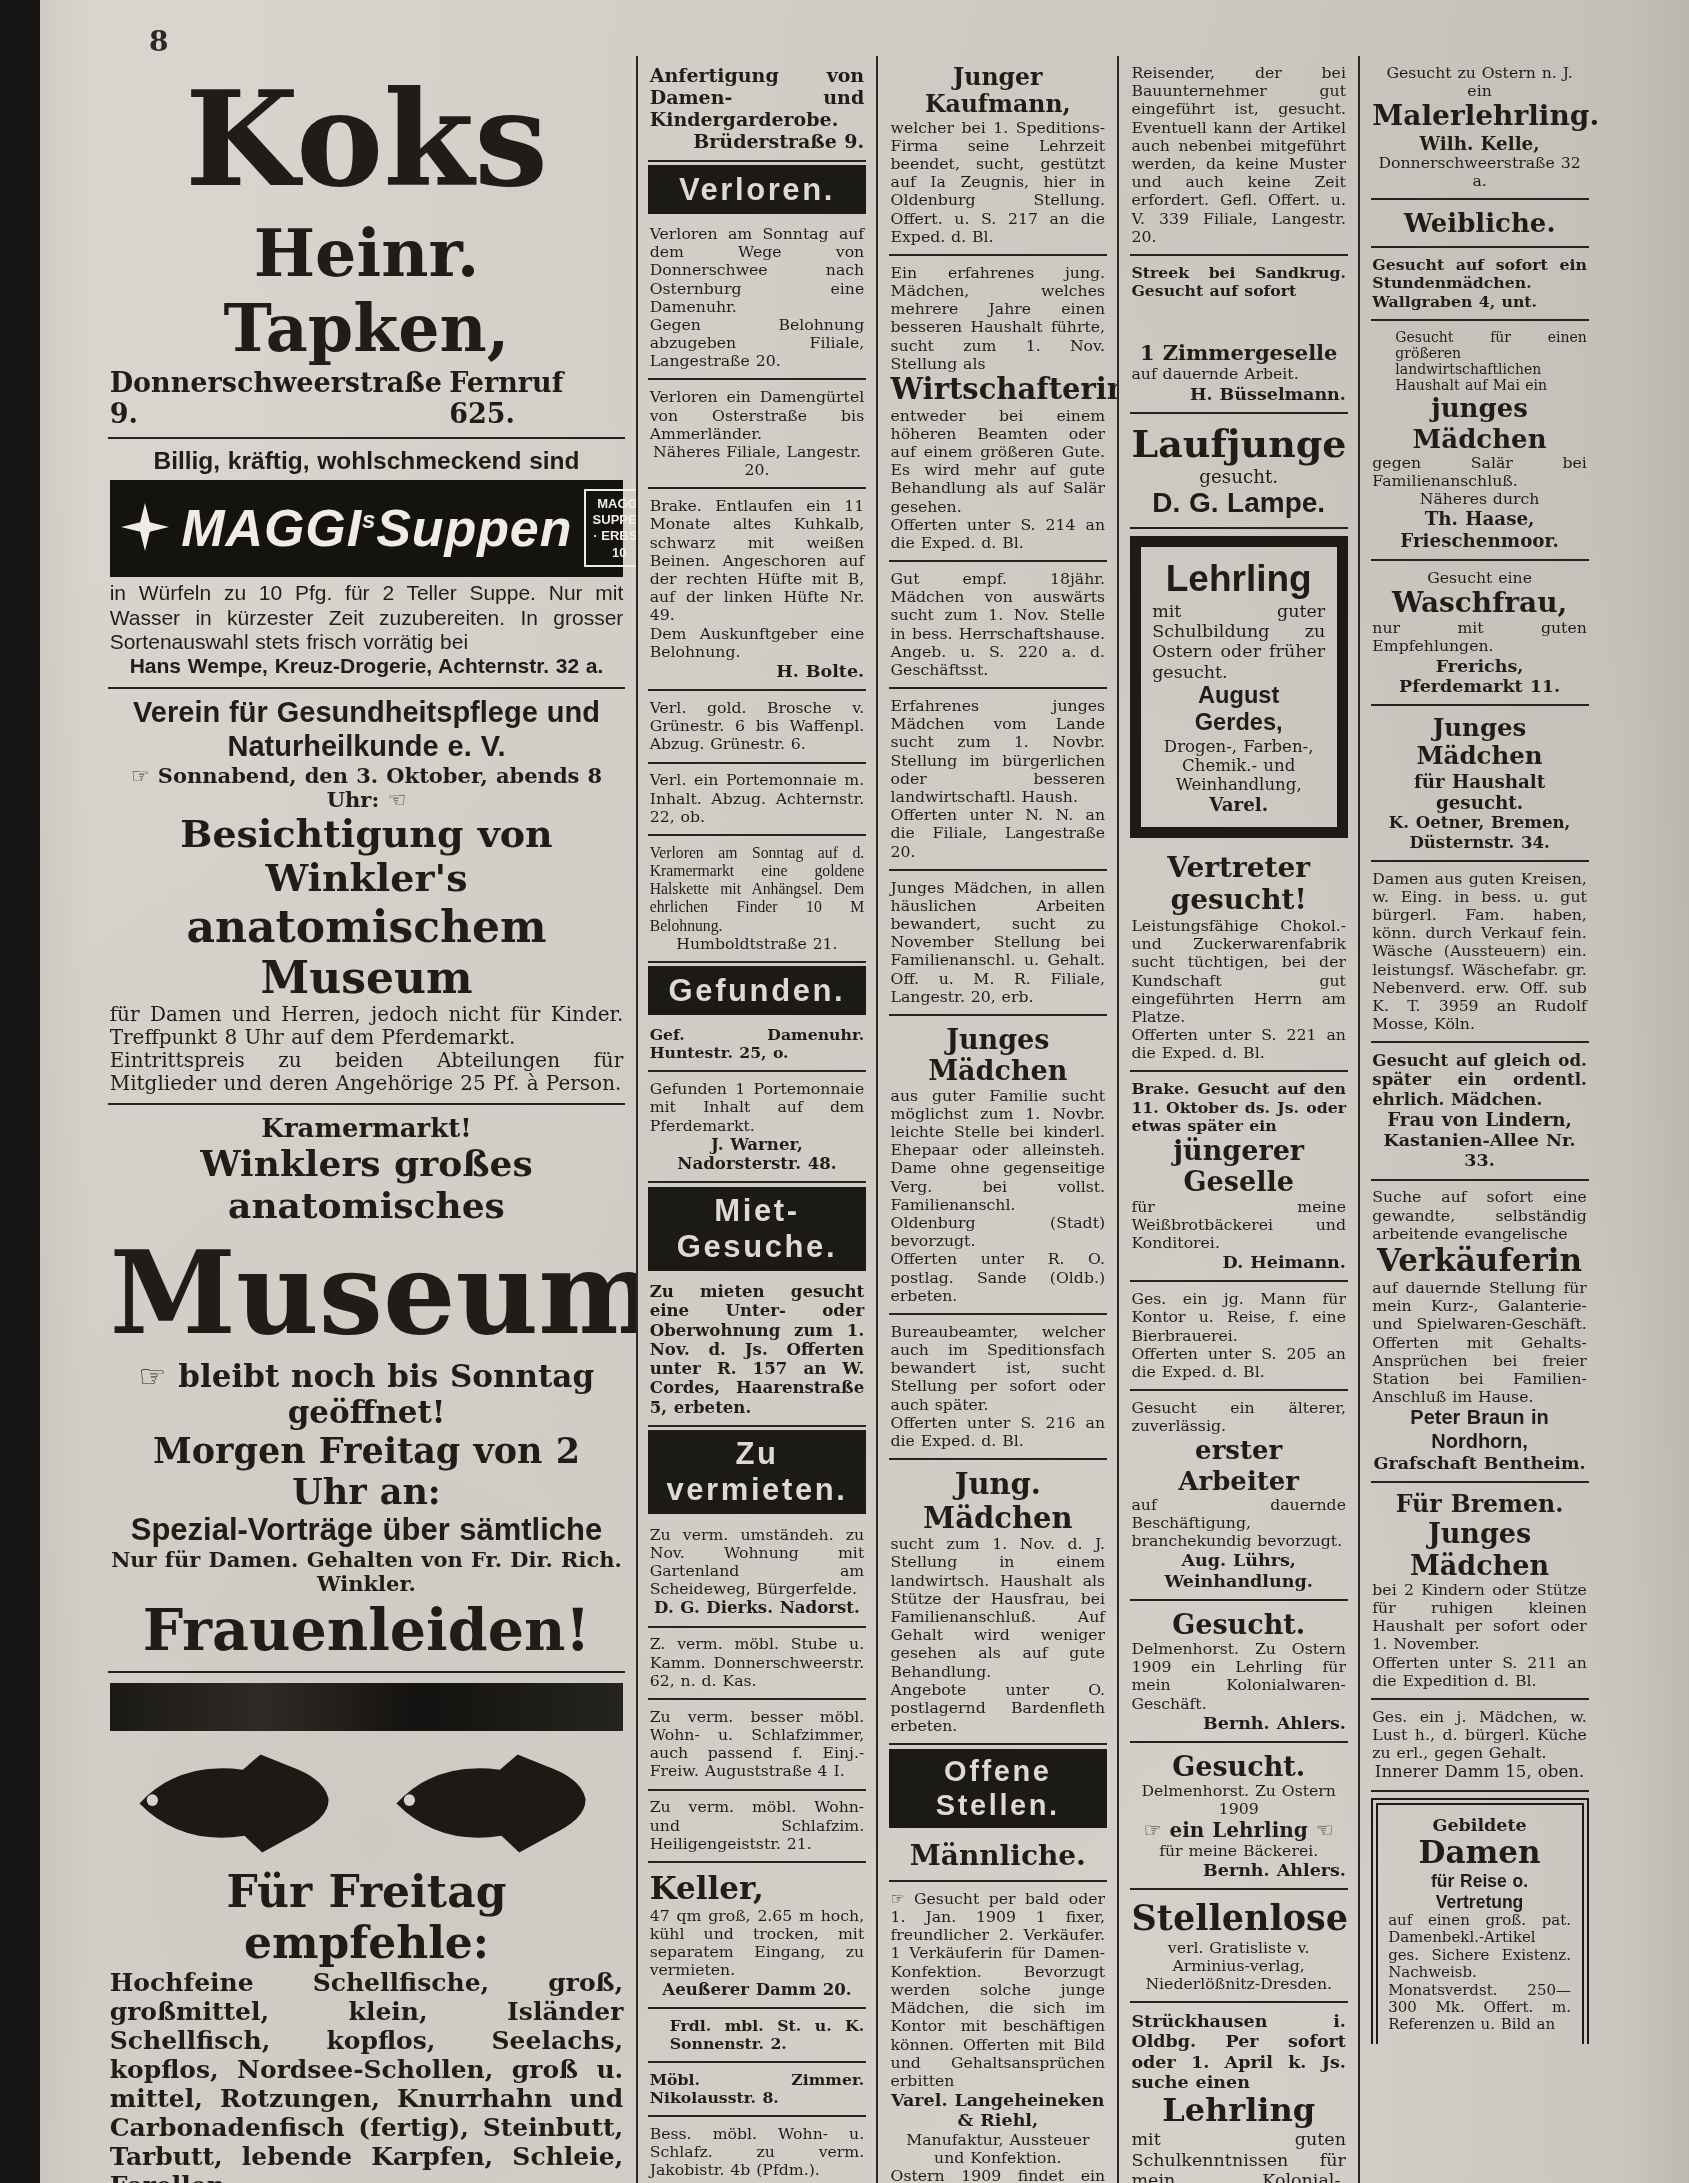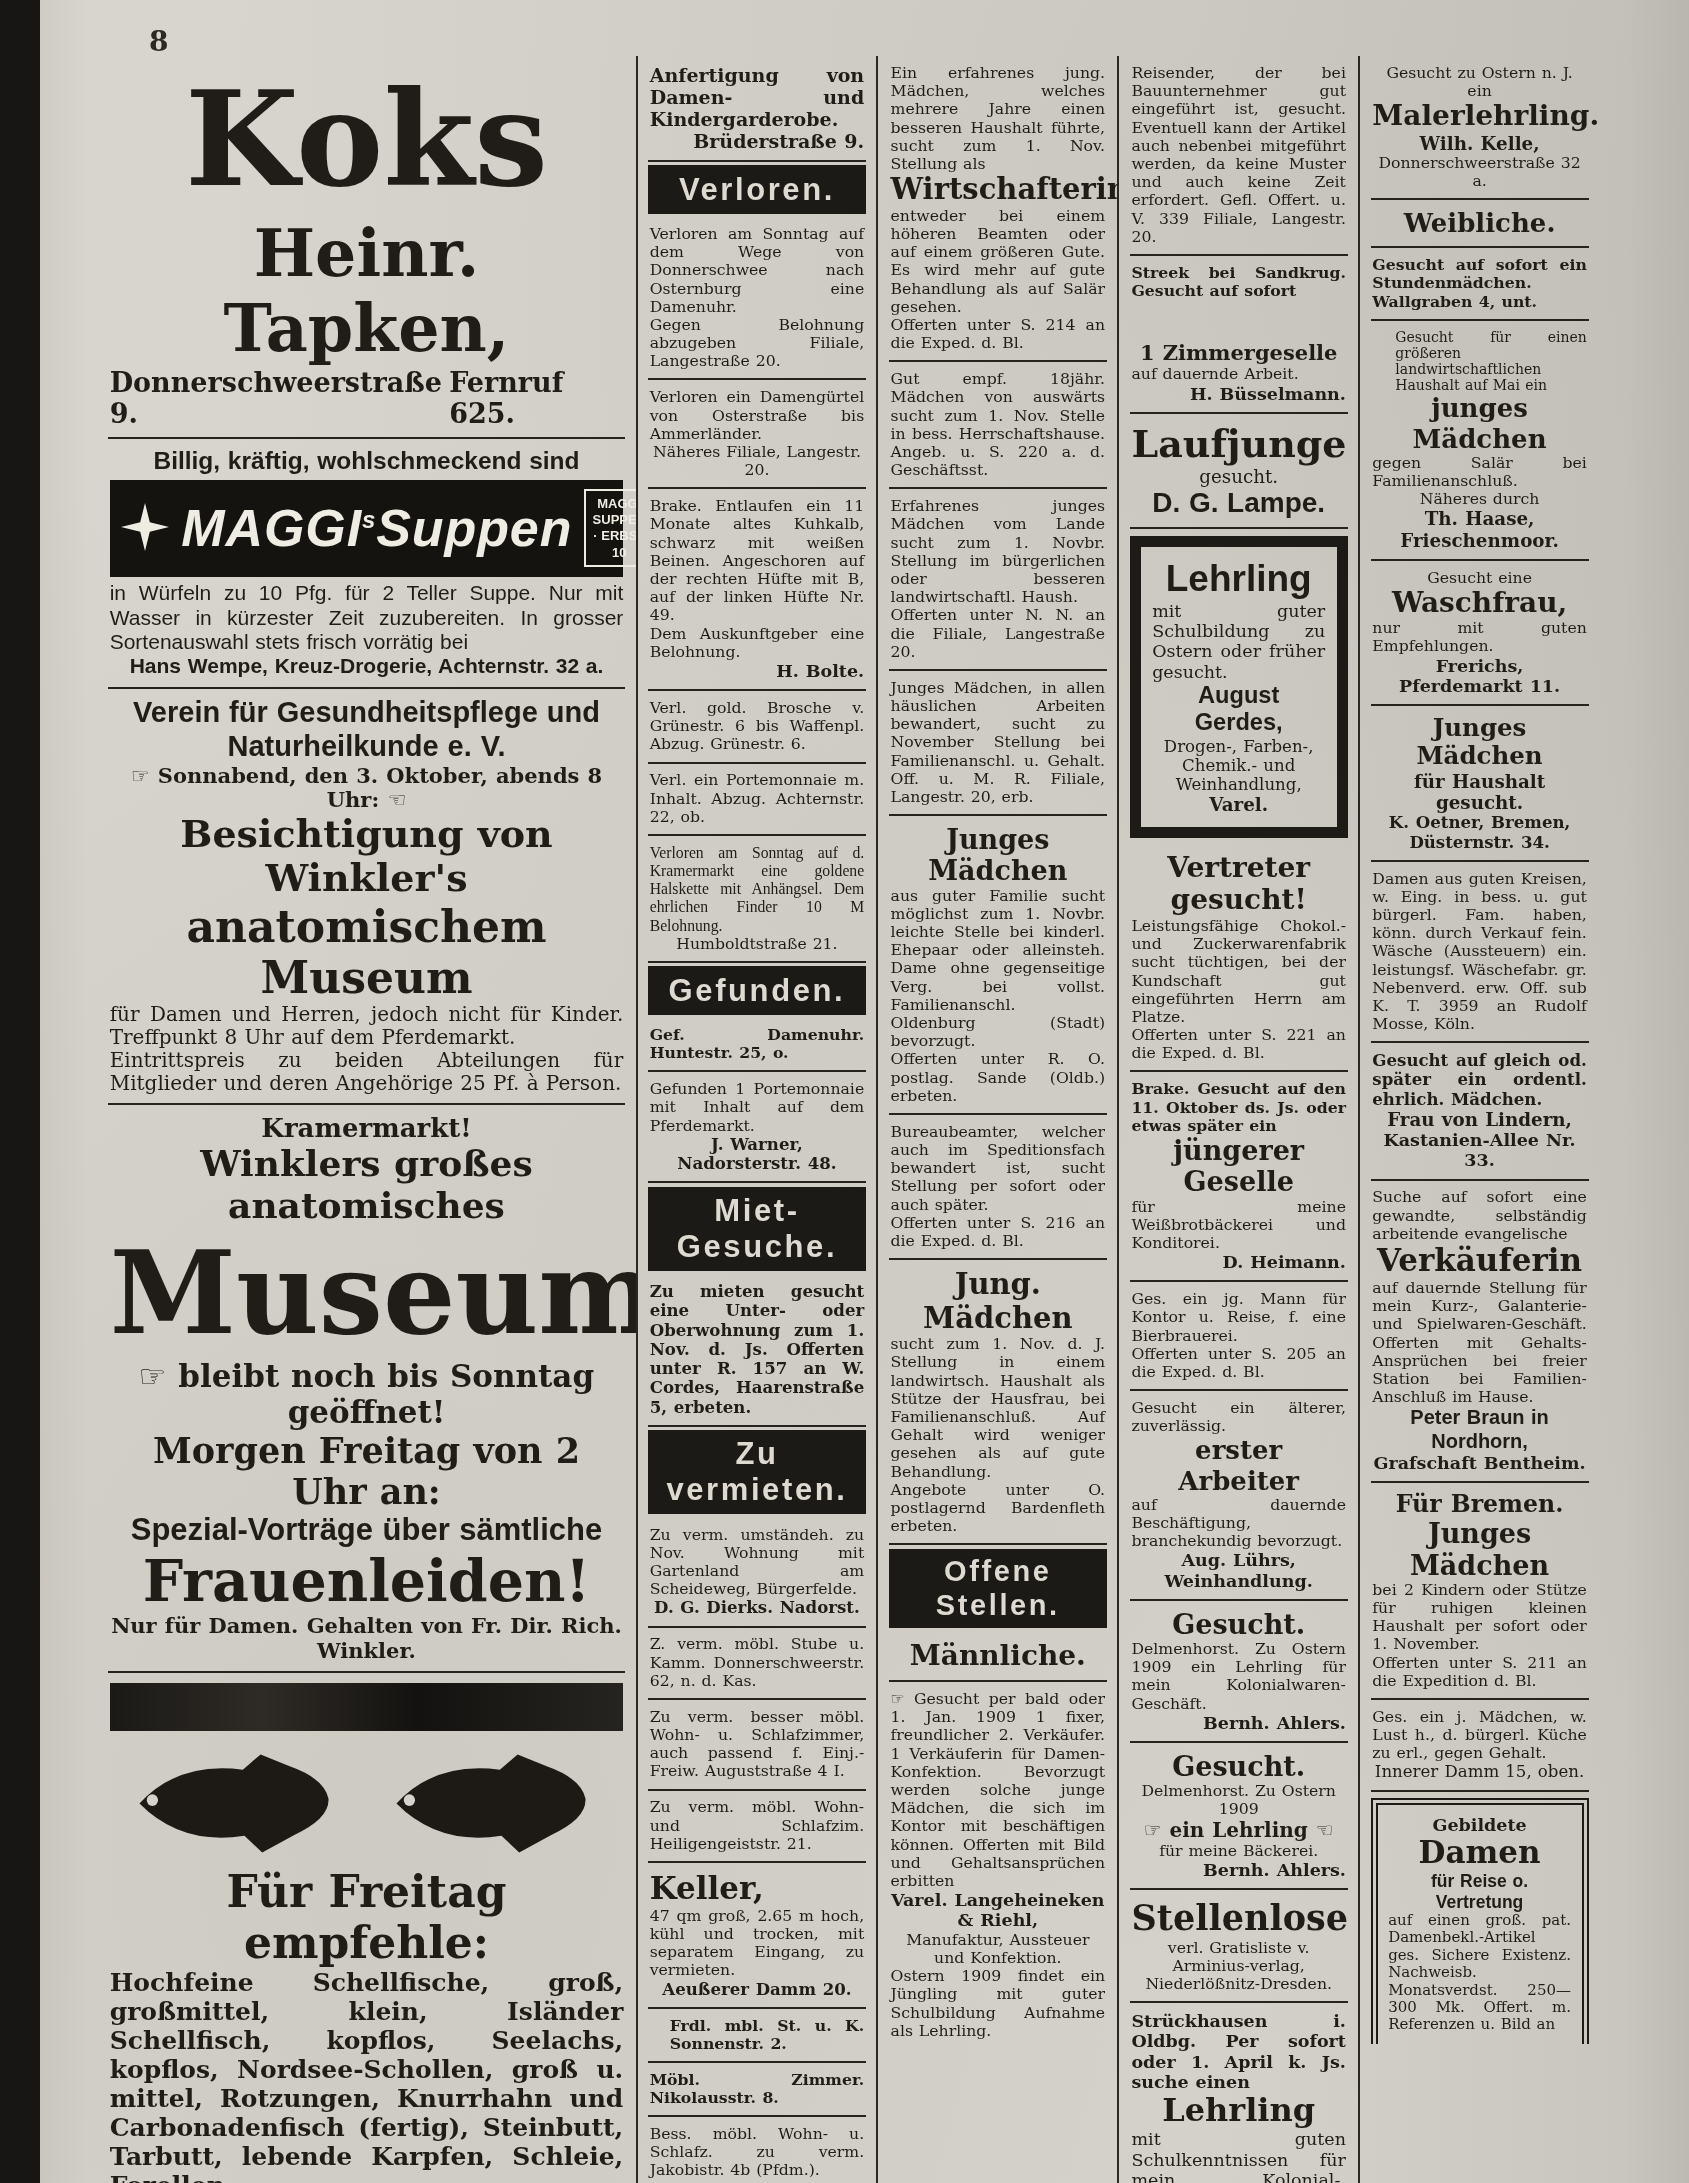--- a/index.html
+++ b/index.html
@@ -82,22 +82,22 @@
           <div class="ln a-j f-fr" style="font-size: 20px;">für Damen und Herren, jedoch nicht für Kinder.  Treffpunkt 8 Uhr auf dem Pferdemarkt.</div>
           <div class="ln a-j f-fr" style="font-size: 20px;">Eintrittspreis zu beiden Abteilungen für Mitglieder und deren Angehörige 25 Pf. à Person.</div>
         </section>
         <section class="blk">
           <div class="ln a-c b f-fr" style="font-size: 26px;">Kramermarkt!</div>
           <div class="ln a-c b f-fr" style="font-size: 36px;">Winklers großes anatomisches</div>
           <div class="ln a-c b f-fr" style="font-size: 114px;">Museum</div>
           <div class="ln a-c b f-fr" style="font-size: 31px;">☞  bleibt noch bis Sonntag geöffnet!</div>
           <div class="ln a-c b f-fr" style="font-size: 35px;">Morgen  Freitag  von 2 Uhr an:</div>
           <div class="ln a-c b f-sn" style="font-size: 31px;">Spezial-Vorträge über sämtliche</div>
+          <div class="ln a-c b f-fr" style="font-size: 21px;">Nur für Damen.   Gehalten von Fr. Dir. Rich. Winkler.</div>
           <div class="ln a-c b f-fr" style="font-size: 57px;">Frauenleiden!</div>
-          <div class="ln a-c b f-fr" style="font-size: 21px;">Nur für Damen.   Gehalten von Fr. Dir. Rich. Winkler.</div>
         </section>
         <section class="blk nosep">
           <div class="band"></div>
         </section>
         <section class="blk">
           <div class="fishrow">
             <div><svg viewBox="0 0 130 62" xmlns="http://www.w3.org/2000/svg" preserveAspectRatio="none">
                 <path fill="#1d1a15" d="M4 31 Q28 6 68 11 L79 2 L97 9 Q118 16 121 28 Q122 40 99 50 L80 60 L69 50 Q30 56 4 31 Z"></path>
                 <circle cx="12" cy="29" r="3.5" fill="#d6d3cc"></circle>
               </svg></div>
@@ -183,20 +183,24 @@
         </section>
         <section class="blk">
           <div class="ln a-j b f-fr" style="font-size: 15.7px;">Möbl. Zimmer.  Nikolausstr. 8.</div>
         </section>
         <section class="blk">
           <div class="ln a-j f-fr" style="font-size: 15.7px;">Bess. möbl. Wohn- u. Schlafz. zu verm.  Jakobistr. 4b (Pfdm.).</div>
         </section>
       </div>
       <div class="col nrw">
         <section class="blk">
+          <div class="ln a-c b f-fr" style="font-size: 23.6px;">Junger Kaufmann,</div>
+          <div class="ln a-j f-fr" style="font-size: 15.7px;">welcher bei 1. Speditions-Firma seine Lehrzeit beendet, sucht, gestützt auf Ia Zeugnis, hier in Oldenburg Stellung.  Offert. u. S. 217 an die Exped. d. Bl.</div>
+        </section>
+        <section class="blk">
           <div class="ln a-j f-fr" style="font-size: 15.7px;">Ein erfahrenes jung. Mädchen, welches mehrere Jahre einen besseren Haushalt führte, sucht zum 1. Nov. Stellung als</div>
           <div class="ln a-c b f-fr" style="font-size: 29px;">Wirtschafterin,</div>
           <div class="ln a-j f-fr" style="font-size: 15.7px;">entweder bei einem höheren Beamten oder auf einem größeren Gute.  Es wird mehr auf gute Behandlung als auf Salär gesehen.</div>
           <div class="ln a-j f-fr" style="font-size: 15.7px;">Offerten unter S. 214 an die Exped. d. Bl.</div>
         </section>
         <section class="blk">
           <div class="ln a-j f-fr" style="font-size: 15.7px;">Gut empf. 18jähr. Mädchen von auswärts sucht zum 1. Nov. Stelle in bess. Herrschaftshause.  Angeb. u. S. 220 a. d. Geschäftsst.</div>
         </section>
         <section class="blk">
           <div class="ln a-j f-fr" style="font-size: 15.7px;">Erfahrenes junges Mädchen vom Lande sucht zum 1. Novbr. Stellung im bürgerlichen oder besseren landwirtschaftl. Haush.</div>

